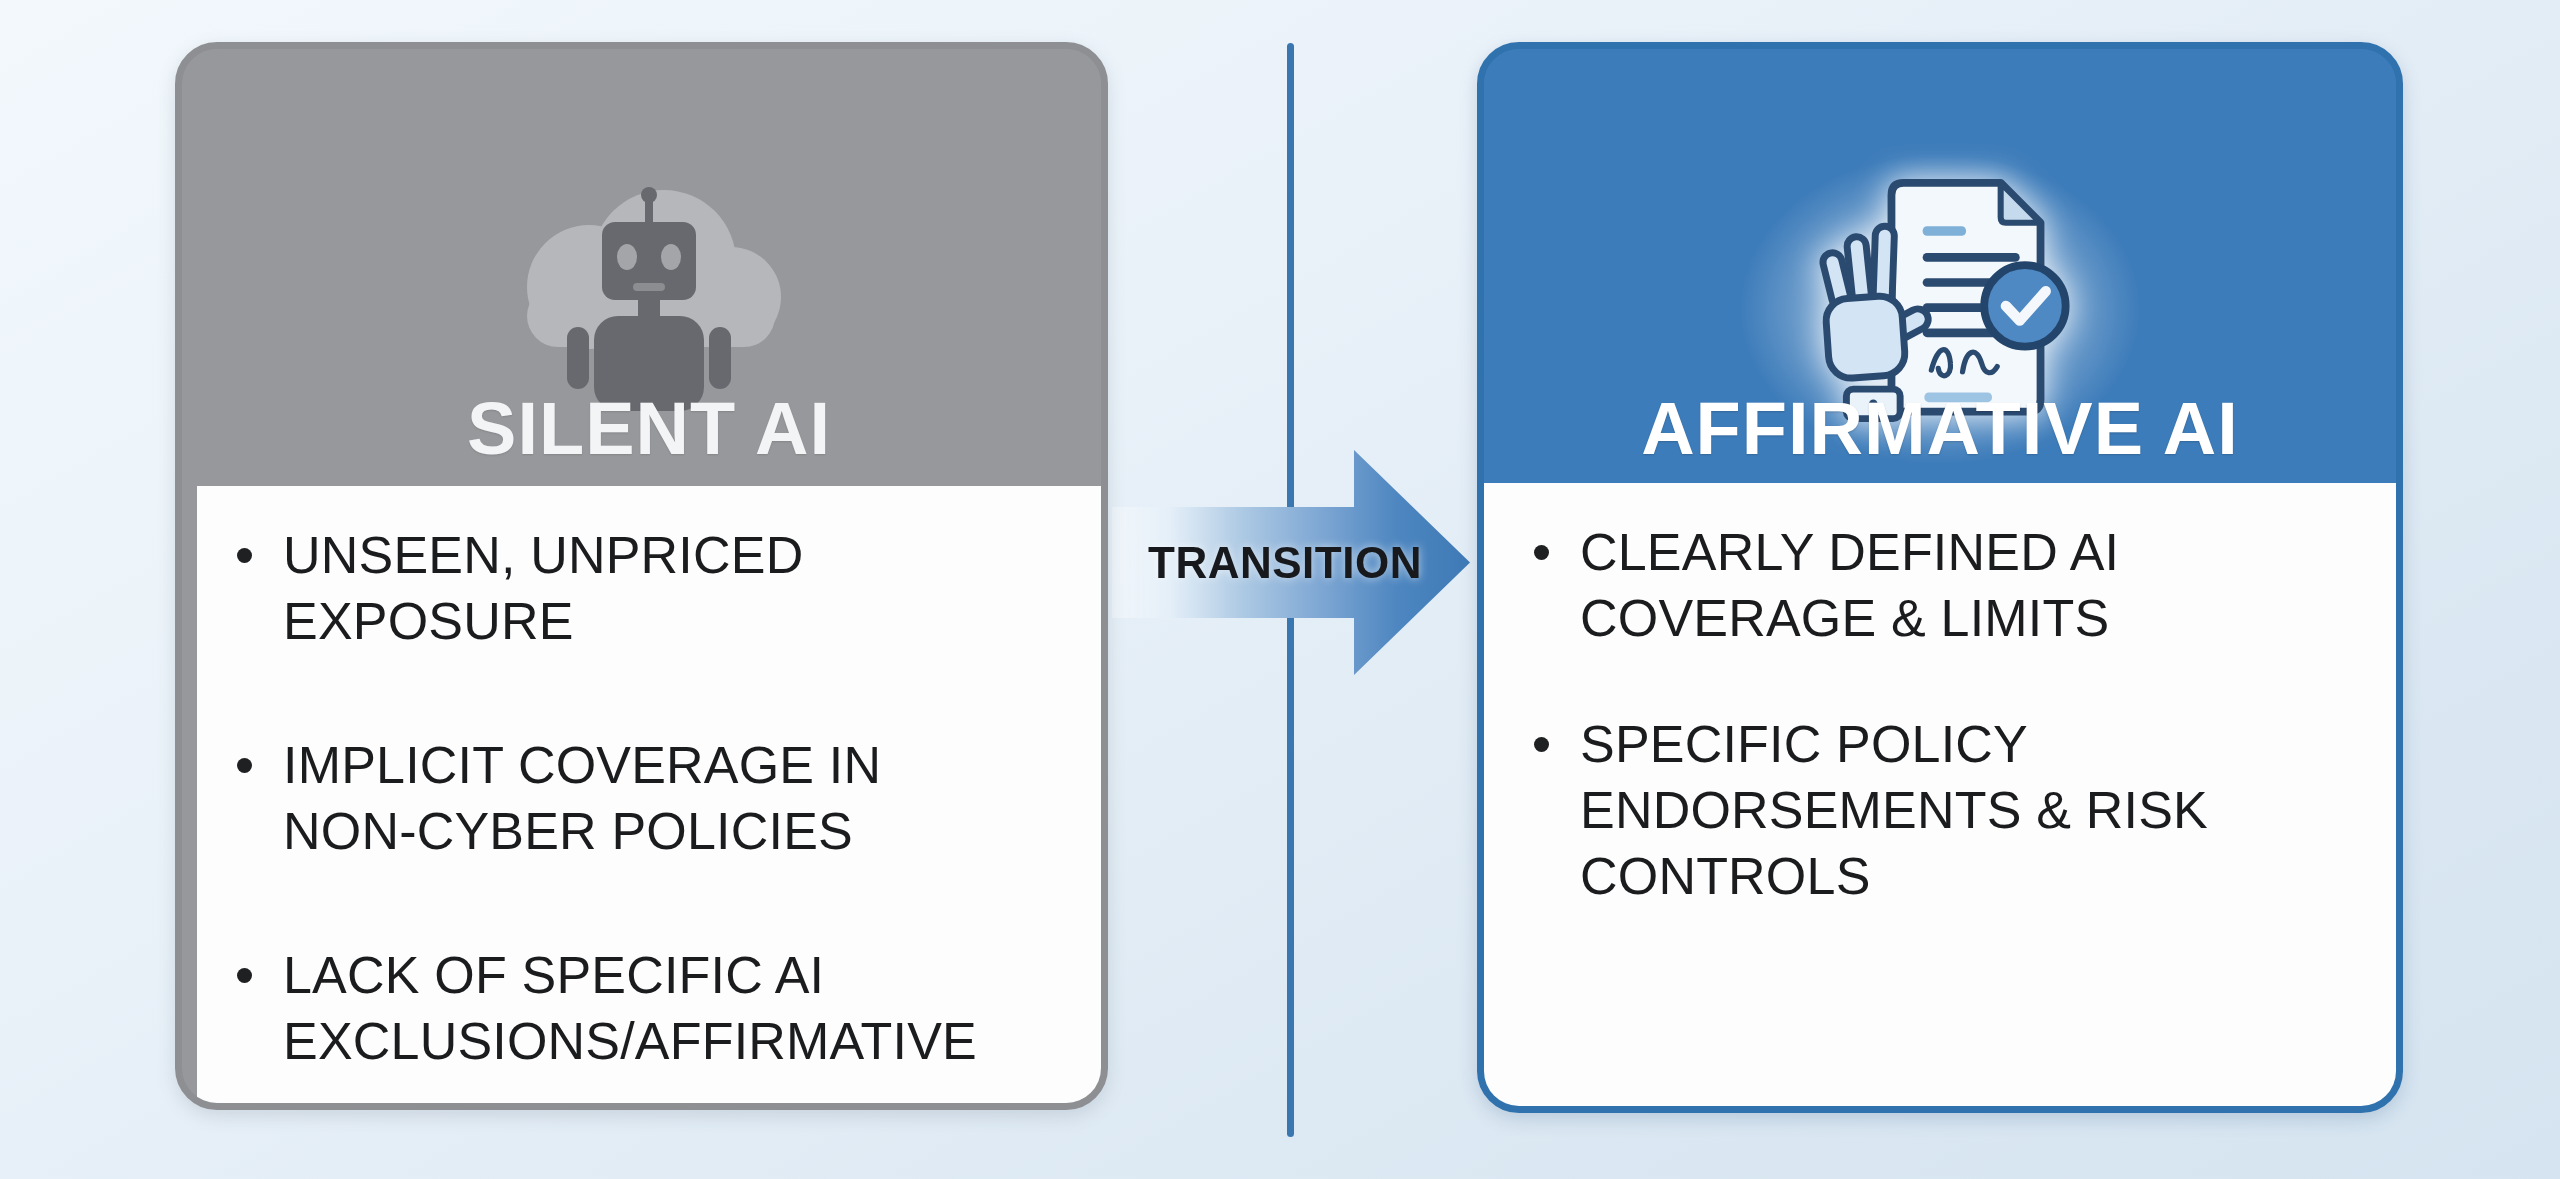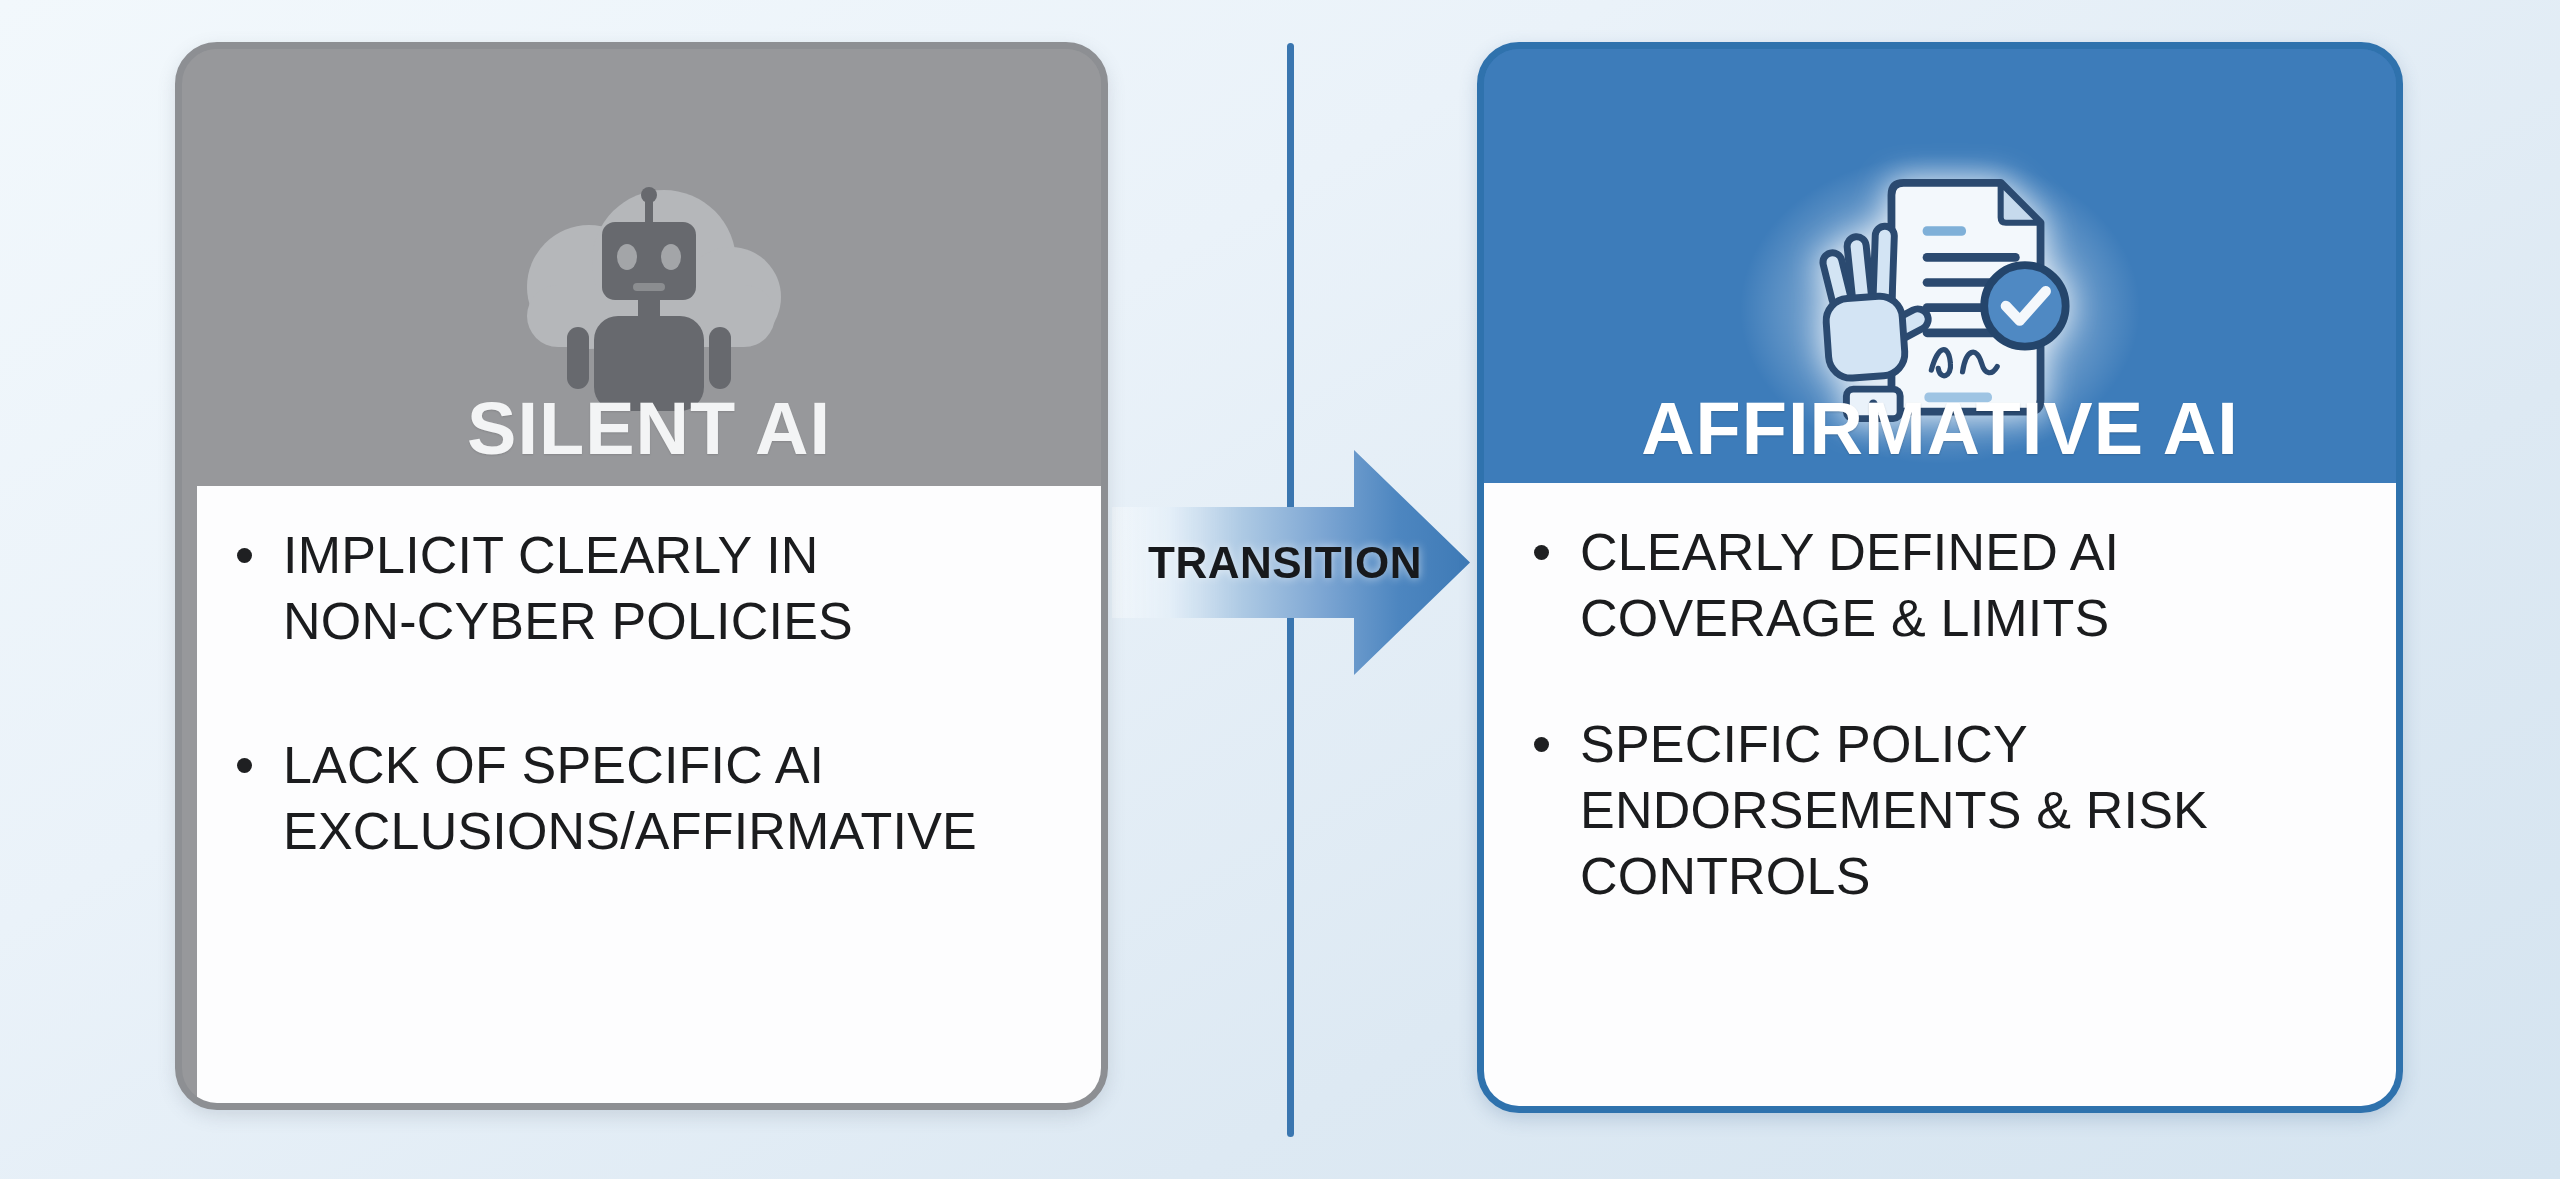--- a/index.html
+++ b/index.html
@@ -78,21 +78,23 @@
         <g fill="#a3a5a8">
           <ellipse cx="128" cy="90" rx="10" ry="13"></ellipse>
           <ellipse cx="172" cy="90" rx="10" ry="13"></ellipse>
         </g>
         <rect x="134" y="116" width="32" height="8" rx="4" fill="#8b8d90"></rect>
       </svg>
       <div class="card-title">SILENT AI</div>
     </div>
     <div class="card-body">
       <ul class="bullets">
-        <li>IMPLICIT CLEARLY IN
+        <li>UNSEEN, UNPRICED
+EXPOSURE</li>
+        <li>IMPLICIT COVERAGE IN
 NON-CYBER POLICIES</li>
         <li>LACK OF SPECIFIC AI
 EXCLUSIONS/AFFIRMATIVE</li>
       </ul>
     </div>
   </div>
 
   <div class="card affirmative">
     <div class="card-header">
       <div class="icon-glow"></div>

